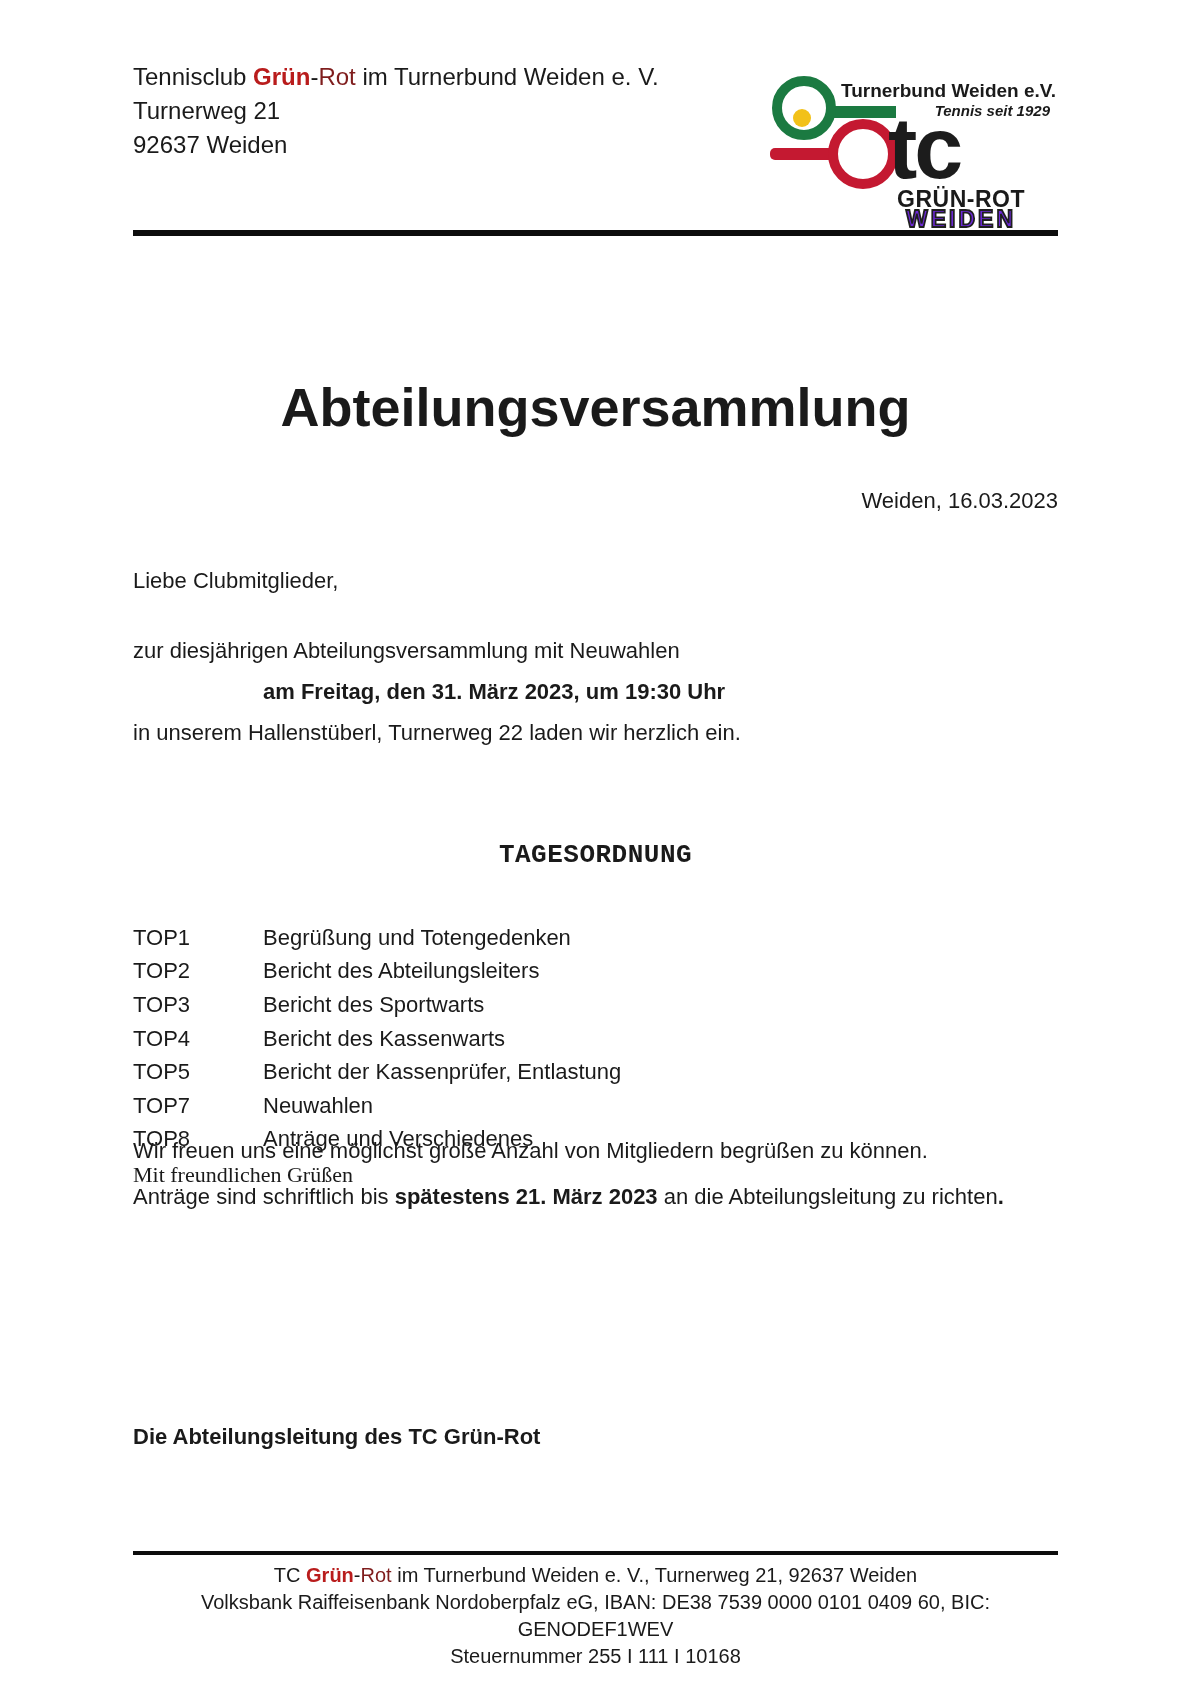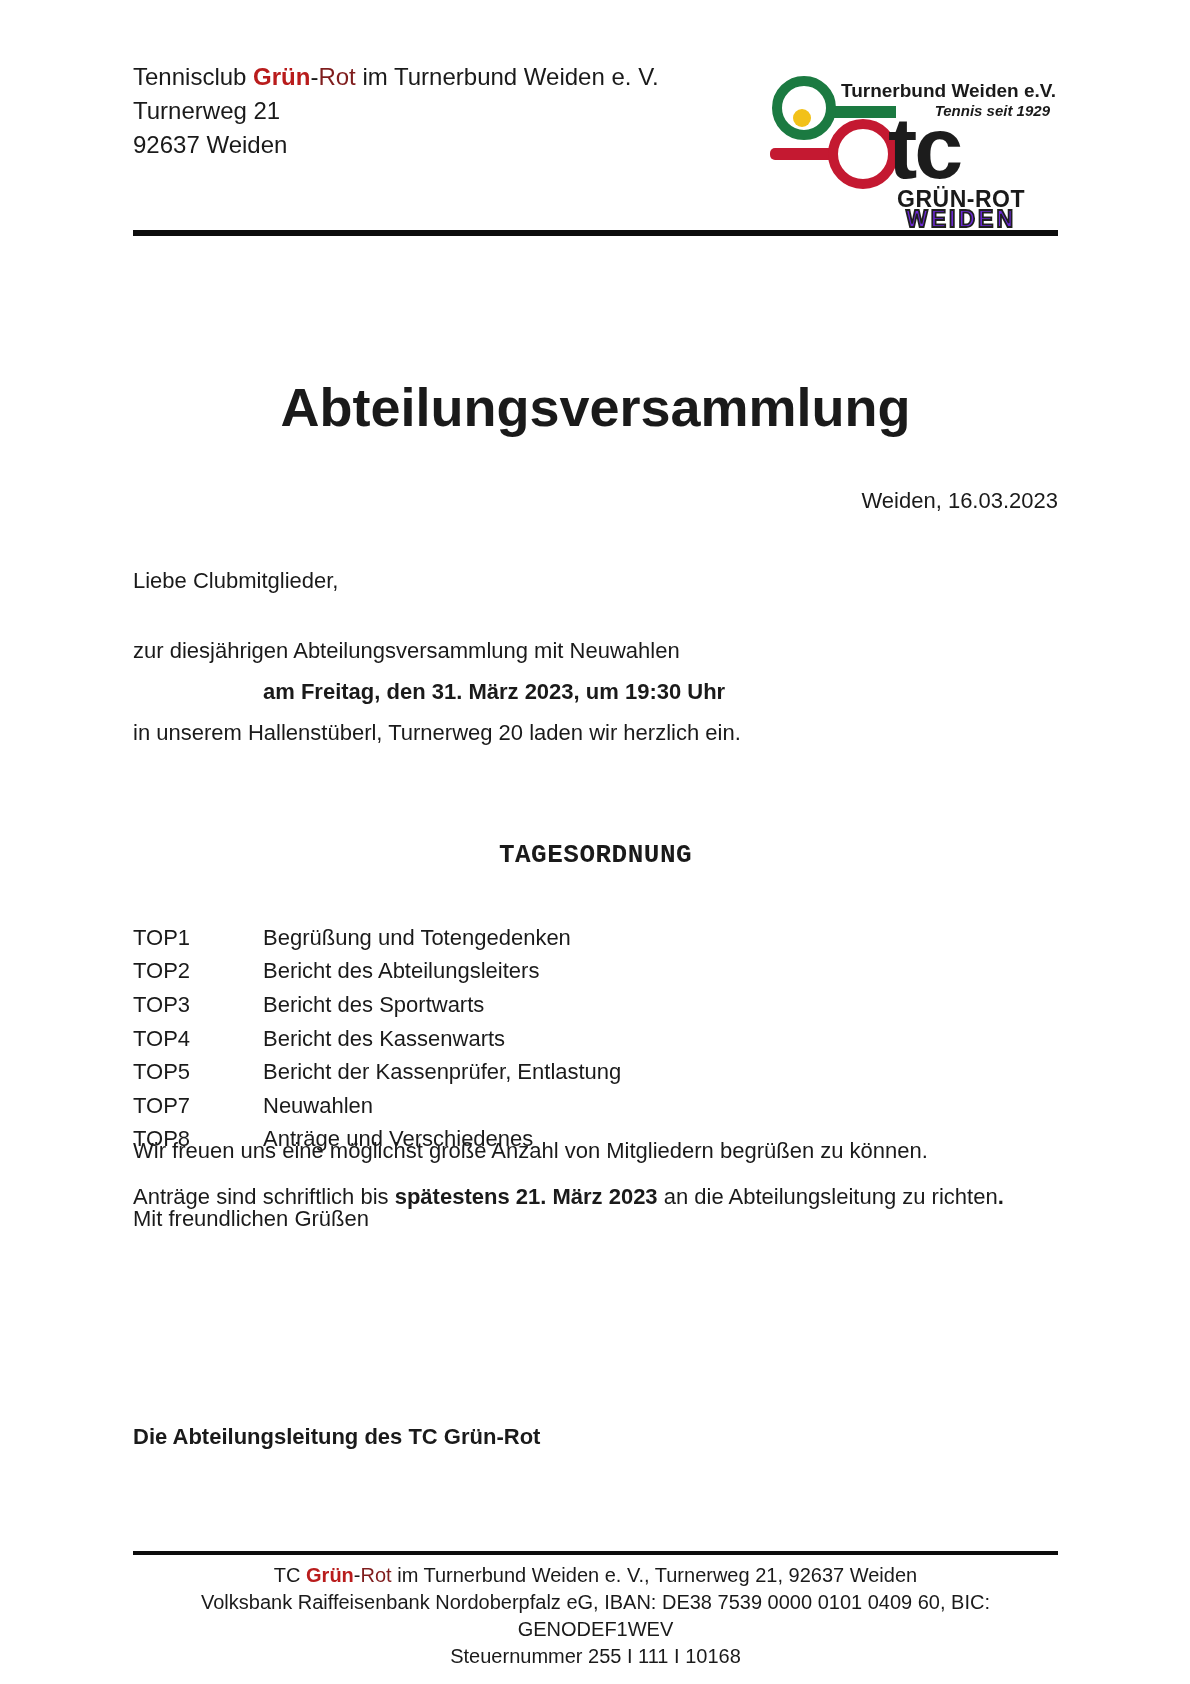--- a/index.html
+++ b/index.html
@@ -33,21 +33,21 @@
   .intro      { top:636px; }
   .event-line { left:263px; top:677px; font-weight:bold; }
   .location   { top:718px; }
   .agenda-heading { position:absolute; left:133px; top:840px; width:925px; text-align:center;
                     font-size:26px; font-weight:bold; letter-spacing:0.5px;font-family:Liberation Mono, monospace; }
   .agenda { position:absolute; left:133px; top:921px; font-size:22px; }
   .agenda-row { display:flex; height:33.6px; align-items:center; }
   .agenda-label { width:130px; flex:0 0 130px; }
   .closing1 { top:1136px; }
   .closing2 { top:1182px; }
-  .regards  { top:1204px; }
+  .regards  { top:1160px;font-family:Liberation Serif, serif; }
   .signature { top:1422px; font-weight:bold; }
   .b { font-weight:bold; }
 
   
   .footer { position:absolute; left:133px; top:1562px; width:925px; text-align:center;
             font-size:20px; line-height:27px; }
 </style>
 </head>
 <body>
 
@@ -77,21 +77,21 @@
   </div>
 
   <div class="rule-top"></div>
 
   <div class="doc-title">Abteilungsversammlung</div>
   <div class="dateline">Weiden, 16.03.2023</div>
 
   <div class="para salutation">Liebe Clubmitglieder,</div>
   <div class="para intro">zur diesjährigen Abteilungsversammlung mit Neuwahlen</div>
   <div class="para event-line">am Freitag, den 31. März 2023, um 19:30 Uhr</div>
-  <div class="para location">in unserem Hallenstüberl, Turnerweg 20 laden wir herzlich ein.</div>
+  <div class="para location">in unserem Hallenstüberl, Turnerweg 22 laden wir herzlich ein.</div>
 
   <div class="agenda-heading">TAGESORDNUNG</div>
 
   <div class="agenda">
     <div class="agenda-row">
       <div class="agenda-label">TOP1</div>
       <div class="agenda-text">Begrüßung und Totengedenken</div>
     </div>
     <div class="agenda-row">
       <div class="agenda-label">TOP2</div>

